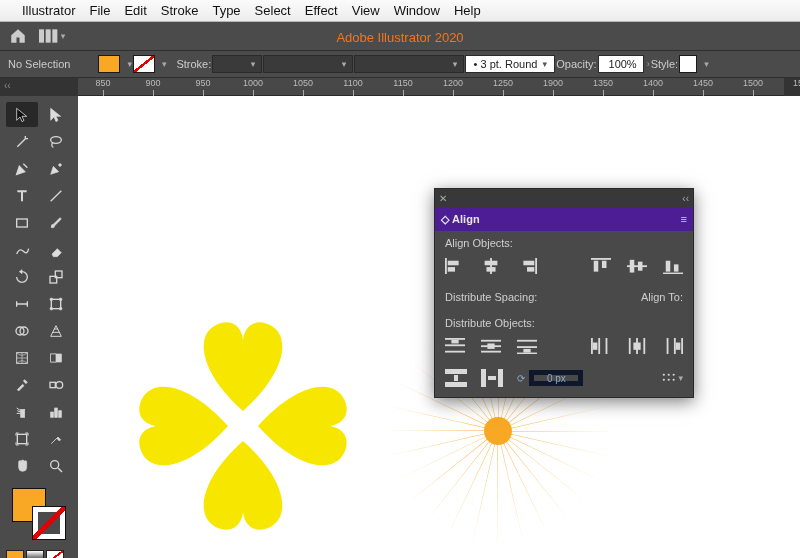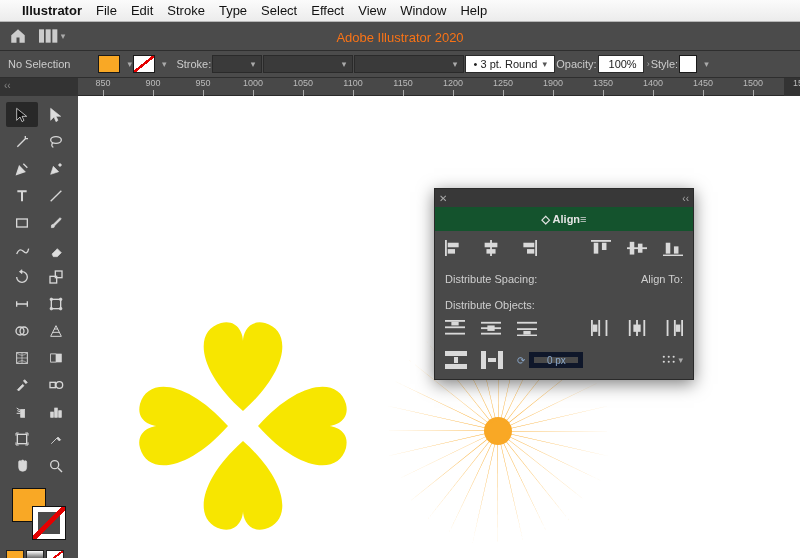--- a/index.html
+++ b/index.html
@@ -3,21 +3,21 @@
 <meta charset="utf-8">
 <style>
   * { box-sizing: border-box; margin: 0; padding: 0; }
   html, body { width: 800px; height: 558px; overflow: hidden; font-family: -apple-system, "Helvetica Neue", Arial, sans-serif; }
   body { background: #383838; color: #ddd; font-size: 12px; }
 
   
   .mac-menubar { height: 22px; background: linear-gradient(#fbfbfb,#ececec); color:#111; display:flex; align-items:center; padding:0 8px; gap:14px; border-bottom:1px solid #b6b6b6; font-size:13px;}
   .mac-menubar .apple { font-size:14px; }
   .mac-menubar span { cursor:default; }
-  .mac-menubar .app-name { font-weight:700; }
+  .mac-menubar .app-name { font-weight:400; }
 
   
   .ai-titlebar { height:28px; background:#4b4b4b; display:flex; align-items:center; padding:0 6px; gap:8px; }
   .ai-home { width:24px; height:20px; display:flex; align-items:center; justify-content:center; fill:#ccc; }
   .arr-btn { width:28px; height:20px; display:flex; align-items:center; justify-content:center; fill:#ccc; }
   .chev { font-size:9px; color:#aaa; margin-left:2px;}
   .ai-title { position:absolute; left:0; right:0; text-align:center; top:24px; line-height:28px; color:#f97316; font-size:13px; pointer-events:none; }
 
   
   .control-bar { height:28px; background:#4b4b4b; border-top:1px solid #2e2e2e; border-bottom:1px solid #2e2e2e; display:flex; align-items:center; padding:0 8px; gap:1px; color:#ccc; }
@@ -63,21 +63,21 @@
   .hearts svg { width:100%; height:100%; }
 
   
   .sunburst { position:absolute; left:300px; top:215px; width:240px; height:240px; }
   .sunburst svg { width:100%; height:100%; }
 
   
   .panel { position:absolute; left:434px; top:110px; width:260px; background:#494949; border:1px solid #2a2a2a; box-shadow:0 4px 16px rgba(0,0,0,.5); color:#d5d5d5; font-size:11px; }
   .panel-titlebar { height:18px; background:#383838; display:flex; align-items:center; padding:0 4px; font-size:10px; color:#aaa; }
   .panel-titlebar .sp { flex:1; }
-  .panel-tabbar { height:24px; display:flex; align-items:center; padding:4px 6px; justify-content:center; background:#14532d; }
+  .panel-tabbar { height:24px; display:flex; align-items:center; padding:4px 6px; justify-content:space-between; background:#4c1d95; }
   .panel-tab { font-size:11px; color:#e6e6e6; font-weight:600; }
   .panel-section { padding:6px 10px 2px; }
   .section-title { color:#cfcfcf; margin-bottom:6px; }
   .icon-row { display:flex; gap:16px; padding:2px 0 8px; }
   .icon-row .gap { width:24px; }
   .p-icon { width:22px; height:18px; display:flex; align-items:center; justify-content:center; fill:#d9d9d9; cursor:pointer; }
   .bottom-row { display:flex; align-items:center; justify-content:space-between; padding:4px 10px 10px; }
   .spacing-field { display:flex; align-items:center; gap:4px; font-size:10px; color:#8aa7c9; }
   .spacing-field .ghost { width:54px; height:16px; border:5px solid #0f172a; display:flex; align-items:center; justify-content:center; }
 
@@ -411,20 +411,21 @@
       <span>✕</span>
       <span class="sp"></span>
       <span>‹‹</span>
     </div>
     <div class="panel-tabbar">
       <span class="panel-tab">◇ <span>Align</span></span>
       <span>≡</span>
     </div>
 
     <div class="panel-section">
+      <div class="section-title">Align Objects:</div>
       <div class="icon-row">
         <div class="p-icon">
             <svg viewBox="0 0 22 18">
               <rect x="0" y="0" width="2" height="18"></rect>
               <rect x="3" y="3" width="12" height="5"></rect>
               <rect x="3" y="10" width="8" height="5"></rect>
             </svg>
           </div>
         <div class="p-icon">
             <svg viewBox="0 0 22 18">

